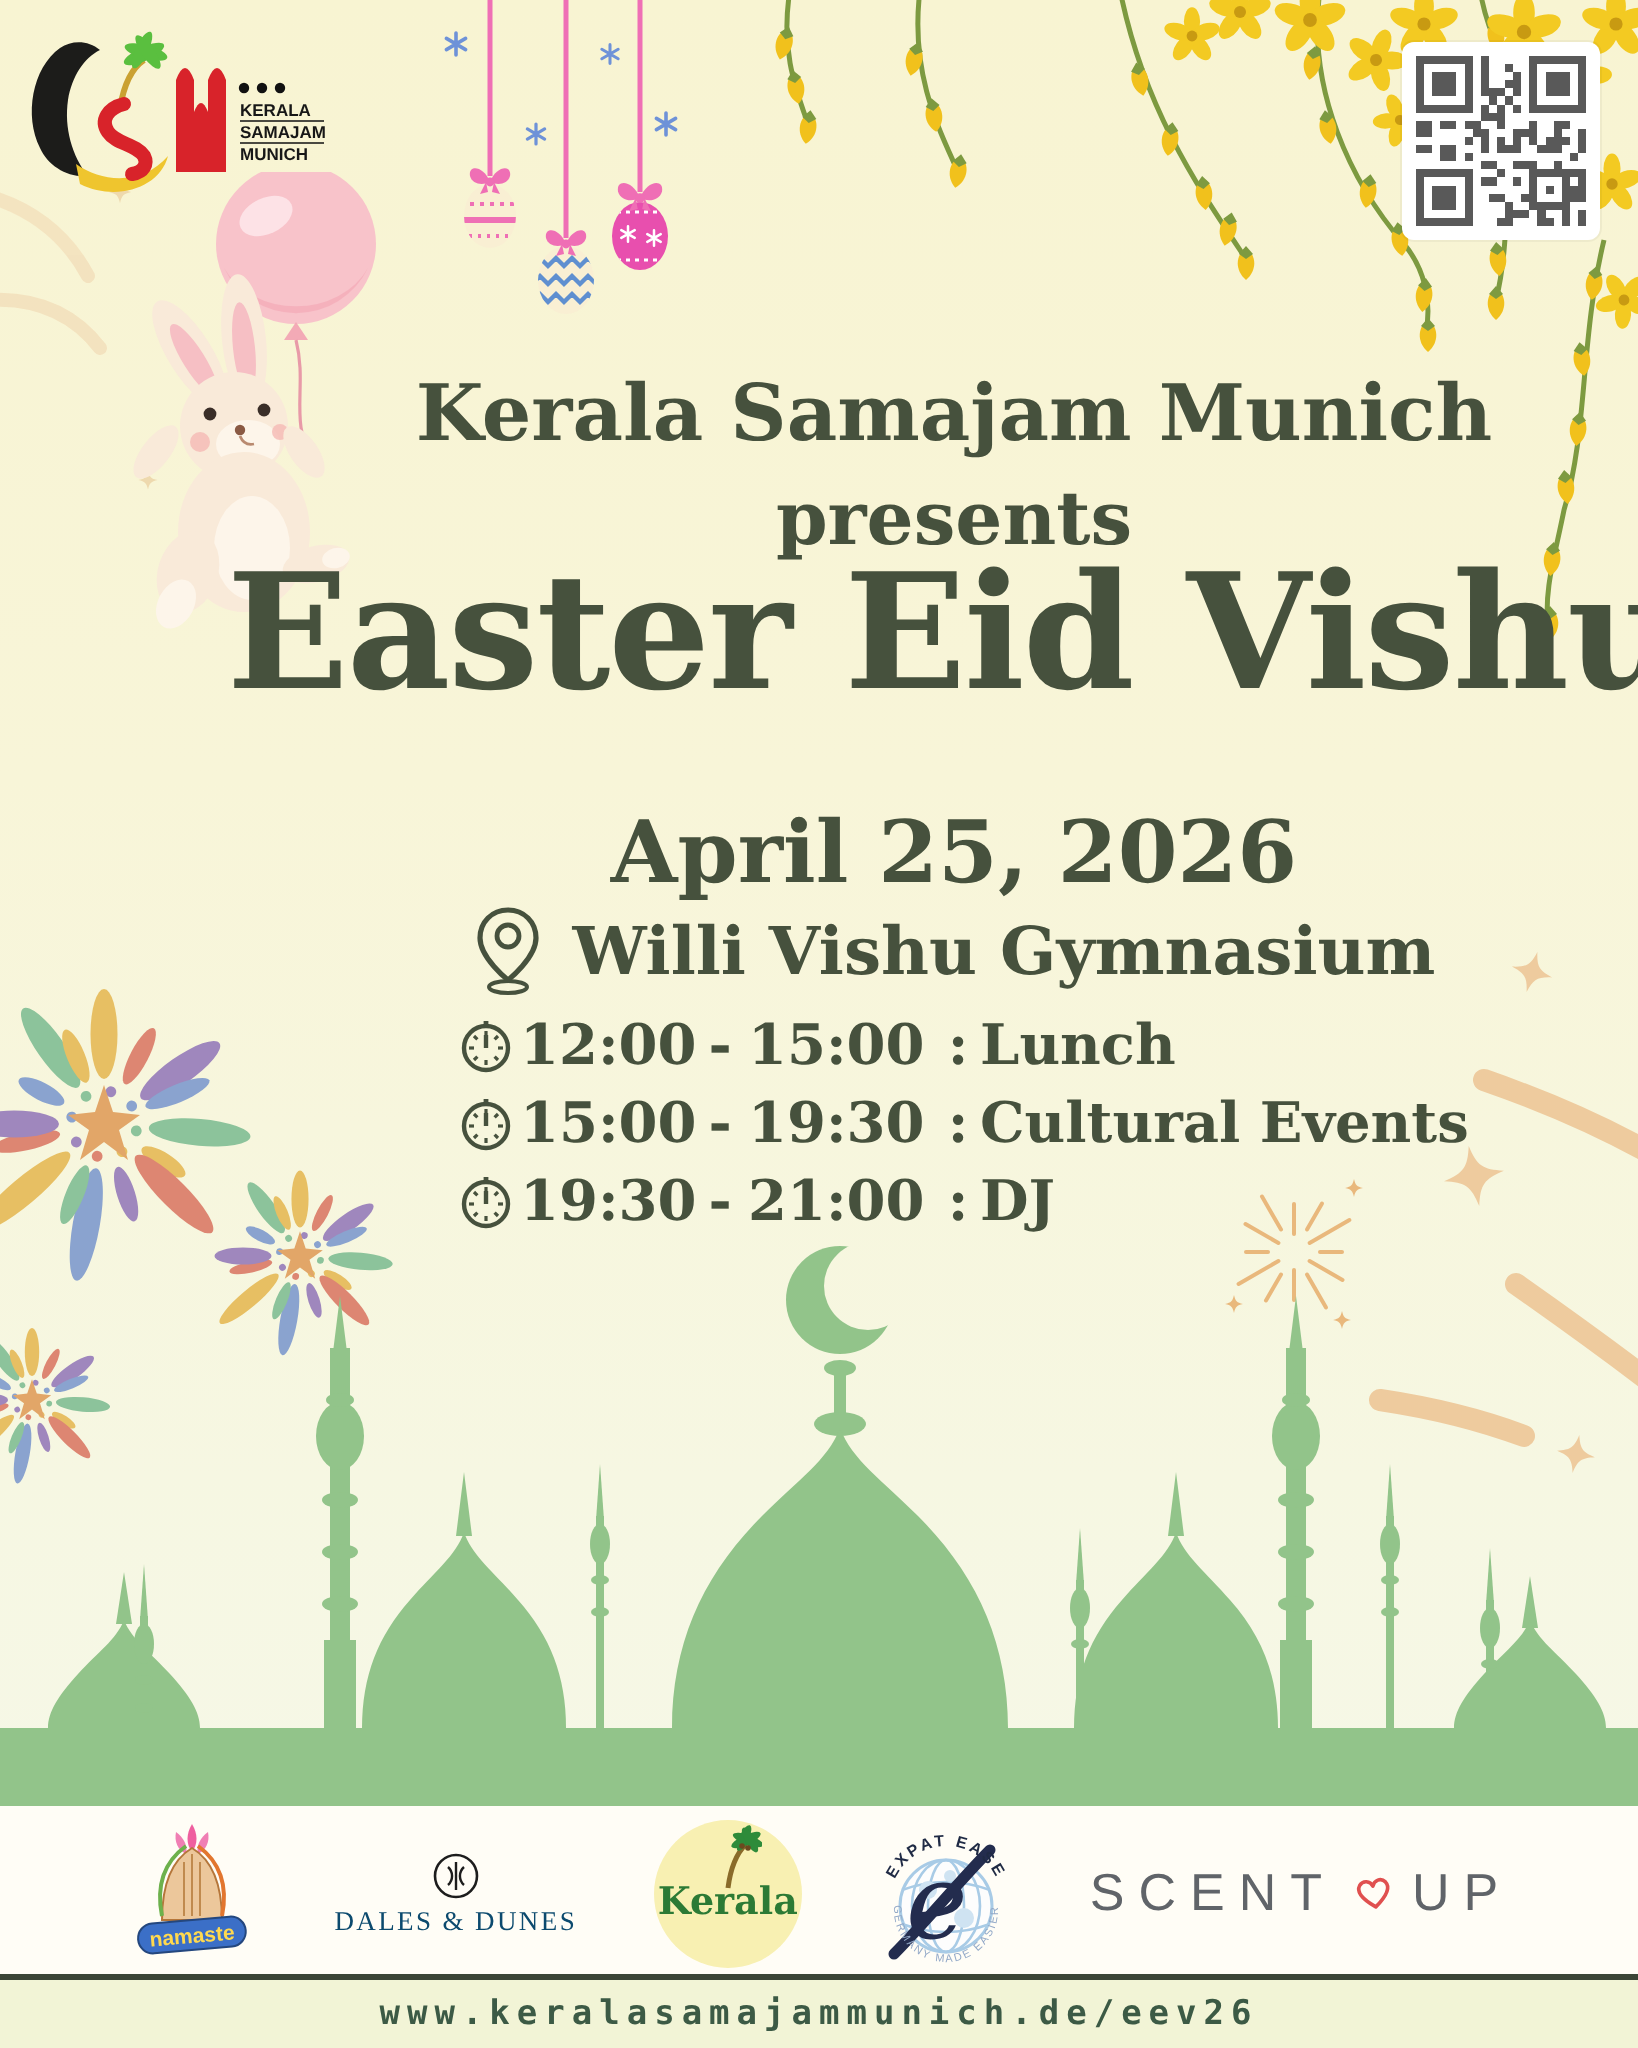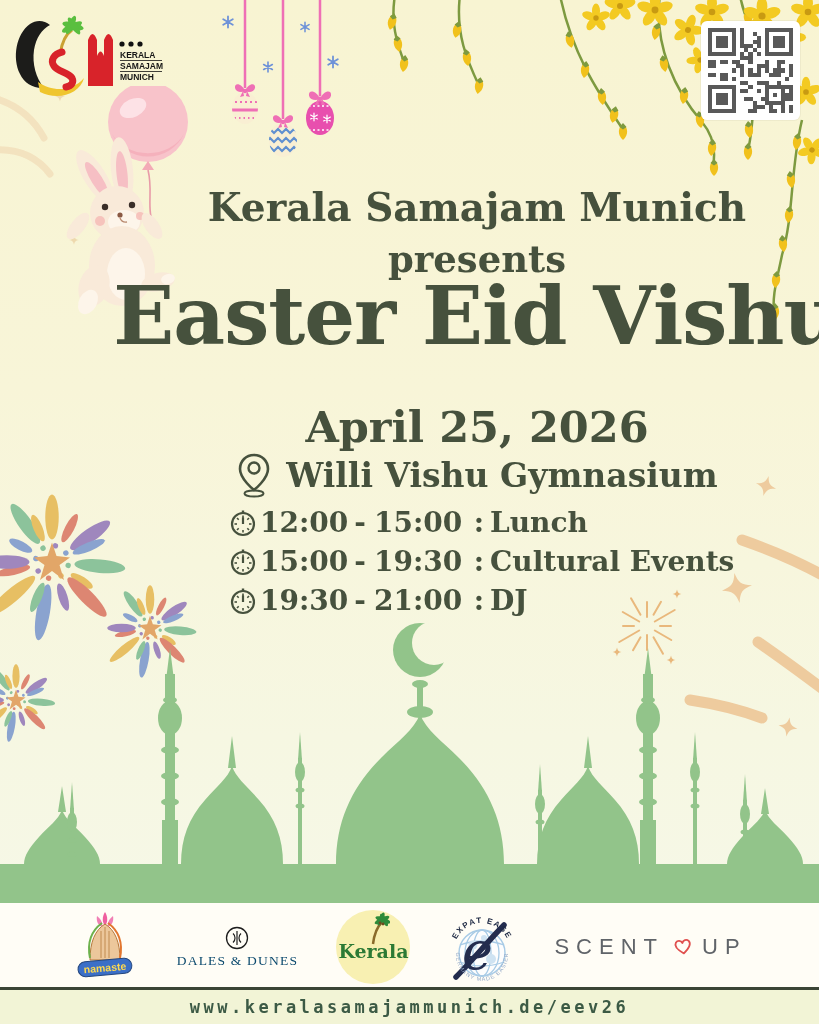--- a/index.html
+++ b/index.html
@@ -26,21 +26,21 @@
   .qrbox{left:701px;top:21px;width:99px;height:99px;background:#fff;border-radius:6px;
          display:flex;align-items:center;justify-content:center;box-shadow:0 0 0 1px rgba(0,0,0,.04);}
   .sponsors{left:0;top:903px;width:819px;height:87px;background:#fffdf6;
             display:flex;align-items:center;justify-content:center;gap:30px;}
   .sp{display:flex;flex-direction:column;align-items:center;justify-content:center;}
   .dd-name{font-family:"Liberation Serif",serif;font-size:13.5px;letter-spacing:1.2px;color:#0c4a6e;margin-top:2px;}
   .kerala-circle{position:relative;width:74px;height:74px;border-radius:50%;background:#f8f0b2;}
   .kerala-name{position:absolute;top:30px;width:100%;text-align:center;
                font-family:"DejaVu Serif",serif;font-weight:700;font-size:19px;color:#2c7a35;}
   .scent{display:flex;align-items:center;gap:9px;font-family:"Liberation Sans",sans-serif;
-         font-size:22px;letter-spacing:7px;color:#606469;}
+         font-size:26px;letter-spacing:7px;color:#606469;}
   .footer{left:0;bottom:0;width:819px;height:34px;background:#f2f4d6;border-top:3px solid #3b4536;
           display:flex;align-items:center;justify-content:center;}
   .footer span{font-family:"DejaVu Sans Mono",monospace;font-weight:700;font-size:17px;
                letter-spacing:3.5px;color:#3c5a45;}
 </style>
 </head>
 <body>
 
 <div class="poster">
 

